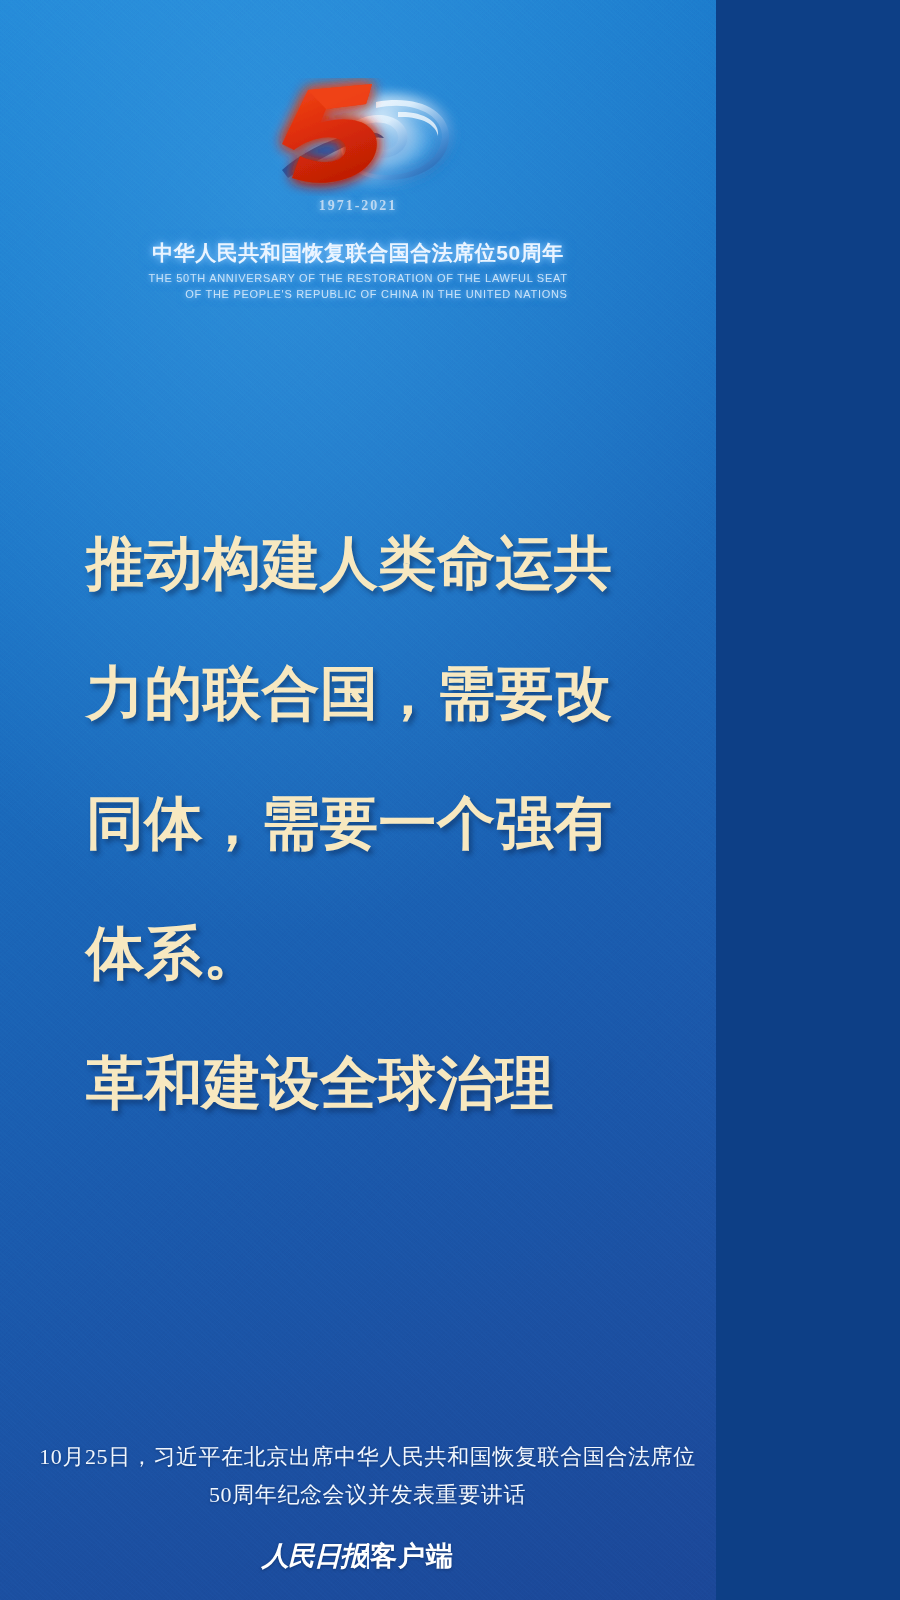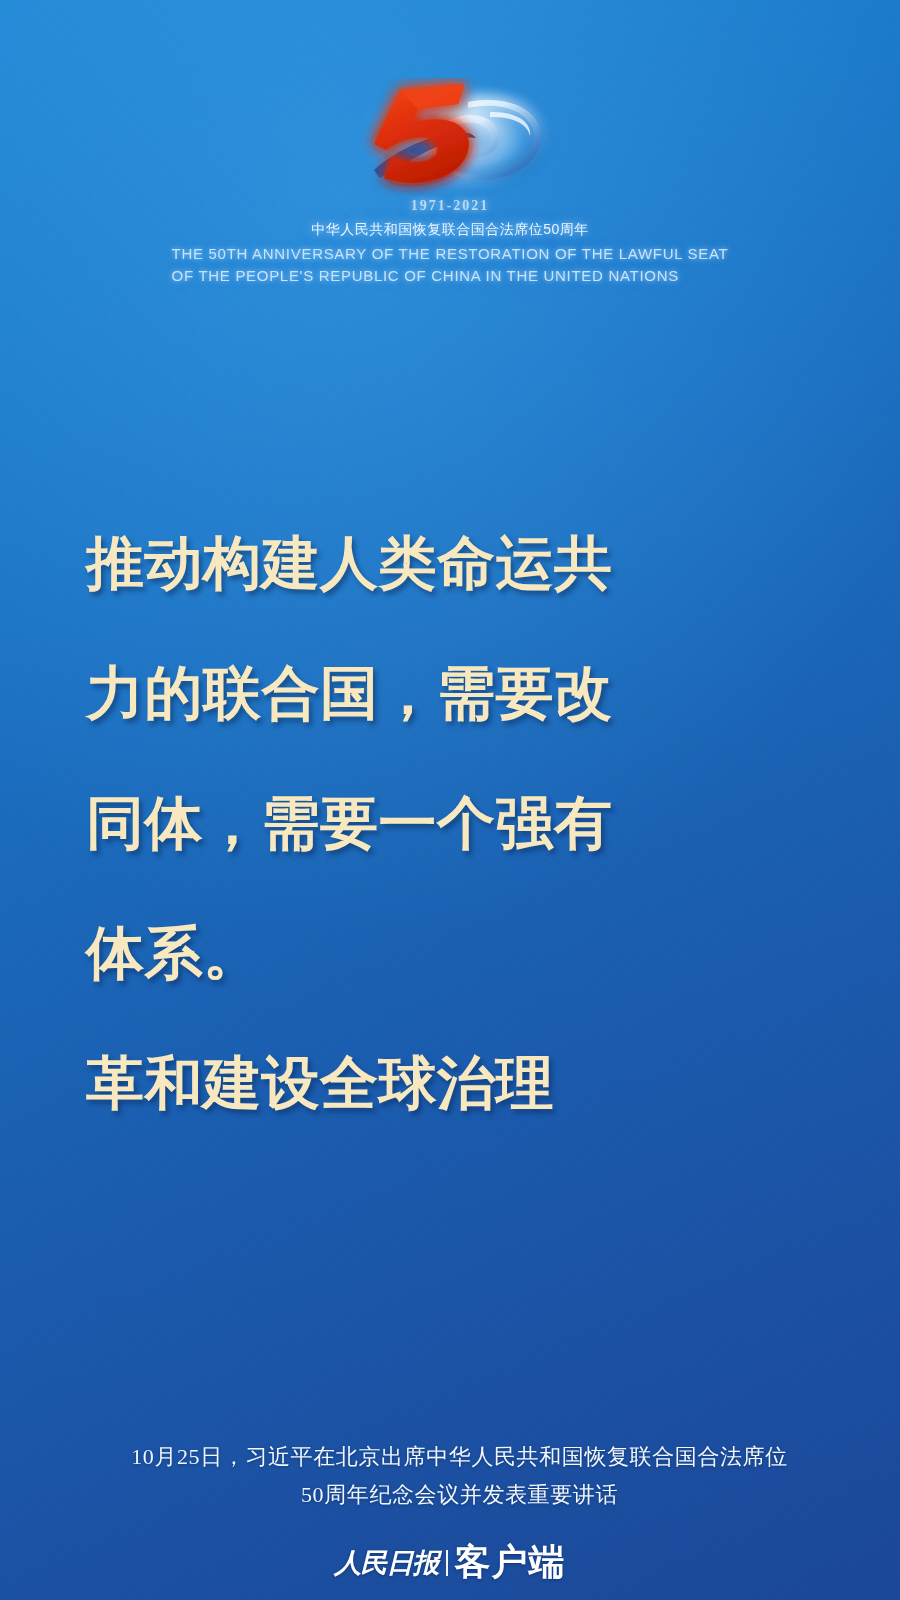--- a/index.html
+++ b/index.html
@@ -7,21 +7,21 @@
     margin: 0;
     padding: 0;
     background: #0d3f86;
   }
   body {
     font-family: "Liberation Sans", "DejaVu Sans", sans-serif;
   }
 
   .poster {
     position: relative;
-    width: 900px;
+    width: 716px;
     height: 1600px;
     overflow: hidden;
     background:
       radial-gradient(ellipse 120% 80% at 38% 12%, rgba(60,160,230,0.55) 0%, rgba(60,160,230,0.0) 58%),
       linear-gradient(157deg,
         #1f86d6 0%,
         #1b7ccd 14%,
         #1a72c4 30%,
         #1a66b8 48%,
         #1a5aad 66%,
@@ -82,34 +82,34 @@
     margin-top: 2px;
     font-size: 14px;
     letter-spacing: 2px;
     font-weight: bold;
     color: #bcd8f2;
     text-shadow: 0 0 6px rgba(180,225,255,0.85), 0 0 12px rgba(120,190,255,0.6);
     font-family: "Liberation Serif", "DejaVu Serif", serif;
   }
 
   .emblem-cn {
-    margin-top: 7px;
-    font-size: 14px;
-    font-weight: normal;
+    margin-top: 25px;
+    font-size: 21px;
+    font-weight: bold;
     letter-spacing: 0.5px;
     color: #eaf4ff;
     white-space: nowrap;
     text-shadow: 0 0 7px rgba(150,210,255,0.95), 0 0 14px rgba(90,170,255,0.7);
   }
   .emblem-en {
     margin-top: 4px;
-    font-size: 15px;
+    font-size: 11px;
     letter-spacing: 0.7px;
     line-height: 1.45;
-    text-align: left;
+    text-align: right;
     color: #c9e2f8;
     white-space: nowrap;
     text-shadow: 0 0 5px rgba(150,210,255,0.9), 0 0 10px rgba(90,170,255,0.55);
   }
 
   
   .headline {
     position: absolute;
     top: 498px;
     left: 86px;
@@ -146,39 +146,39 @@
 
   
   .brand {
     position: absolute;
     left: 0;
     right: 0;
     top: 1538px;
     display: flex;
     align-items: center;
     justify-content: center;
-    gap: 7px;
+    gap: 1px;
   }
   .brand-name {
     font-family: "Liberation Serif", "DejaVu Serif", serif;
     font-size: 27px;
     font-weight: bold;
     font-style: italic;
     color: #ffffff;
     letter-spacing: -1px;
     text-shadow: 0 1px 3px rgba(6,30,70,0.5);
   }
   .brand-divider {
     width: 2px;
     height: 26px;
     background: #ffffff;
     opacity: 0.95;
   }
   .brand-app {
-    font-size: 36px;
+    font-size: 27px;
     font-weight: bold;
     color: #ffffff;
     letter-spacing: 1px;
     text-shadow: 0 1px 3px rgba(6,30,70,0.5);
   }
 </style>
 </head>
 <body>
 
 <div class="poster">

